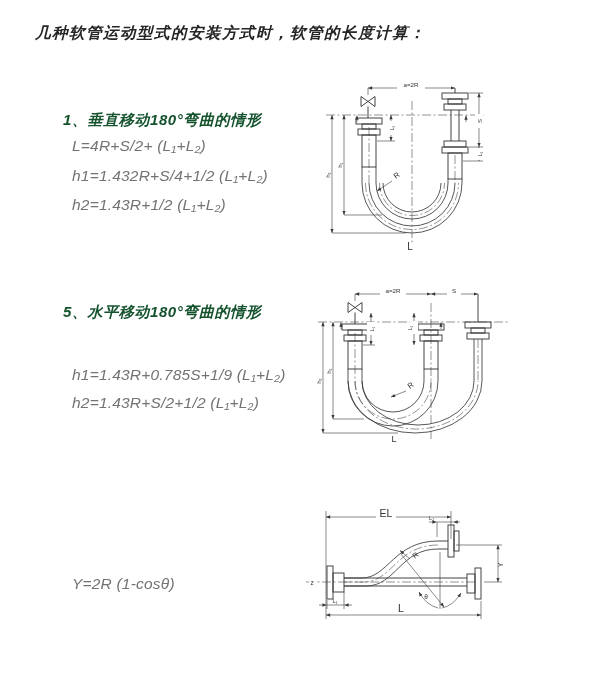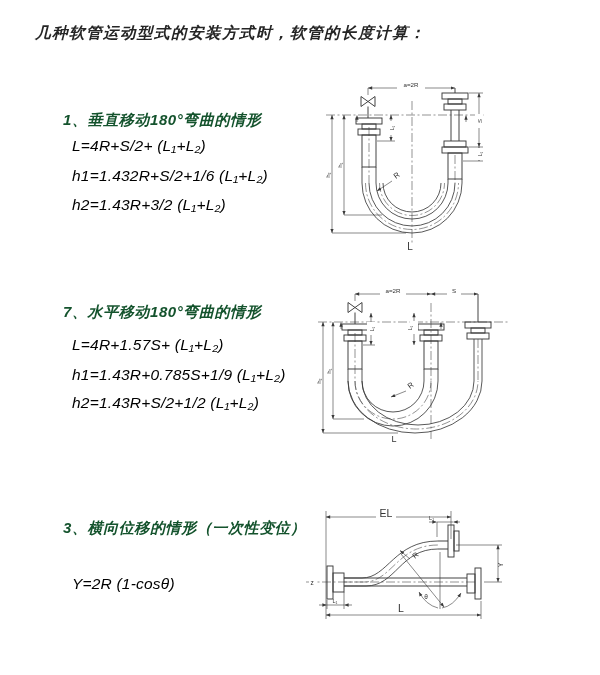--- a/index.html
+++ b/index.html
@@ -3,47 +3,45 @@
 <meta charset="utf-8">
 <style>
   html,body{margin:0;padding:0;background:#ffffff;}
   .page{
     position:relative;width:600px;height:675px;background:#ffffff;overflow:hidden;
     font-family:"Liberation Sans","DejaVu Sans",sans-serif;color:#262626;
   }
   .t{position:absolute;white-space:nowrap;font-style:italic;}
   .title{left:35px;top:23px;font-size:15.5px;font-weight:700;letter-spacing:1.5px;color:#252525;}
   .heading{left:47px;font-size:15px;font-weight:700;letter-spacing:0.6px;color:#14532d;margin-left:16px;}
-  .formula{left:72px;font-size:15.5px;font-weight:400;letter-spacing:0.2px;color:#000000;}
+  .formula{left:72px;font-size:15.5px;font-weight:400;letter-spacing:0.2px;color:#737373;}
   .diagram{position:absolute;}
   .diagram svg{display:block;width:100%;height:100%;}
   svg text{font-family:"Liberation Sans","DejaVu Sans",sans-serif;fill:#333;}
   .hw{stroke:#3a3a3a;stroke-width:0.95;fill:none;}
   .hose{stroke:#3a3a3a;stroke-width:0.85;fill:none;}
   .cl{stroke:#4a4a4a;stroke-width:0.6;fill:none;stroke-dasharray:9 2.5 2 2.5;}
   .dim{stroke:#3a3a3a;stroke-width:0.6;fill:none;}
 </style>
 </head>
 <body>
 
 <div class="page">
 
   <div class="title t">几种软管运动型式的安装方式时，软管的长度计算：</div>
 
   <div class="heading t" style="top:111px">1、垂直移动180°弯曲的情形</div>
   <div class="formula t" style="top:137px">L=4R+S/2+ (L₁+L₂)</div>
-  <div class="formula t" style="top:167px">h1=1.432R+S/2+1/6 (L₁+L₂)</div>
-  <div class="formula t" style="top:196px">h2=1.43R+3/2 (L₁+L₂)</div>
-
-  <div class="heading t" style="top:303px">7、水平移动180°弯曲的情形</div>
-  <div class="formula t" style="top:336px">L=4R+1.57S+ (L₁+L₂)</div>
+  <div class="formula t" style="top:167px">h1=1.432R+S/4+1/2 (L₁+L₂)</div>
+  <div class="formula t" style="top:196px">h2=1.43R+1/2 (L₁+L₂)</div>
+
+  <div class="heading t" style="top:303px">5、水平移动180°弯曲的情形</div>
   <div class="formula t" style="top:366px">h1=1.43R+0.785S+1/9 (L₁+L₂)</div>
   <div class="formula t" style="top:394px">h2=1.43R+S/2+1/2 (L₁+L₂)</div>
 
-  <div class="heading t" style="top:519px">3、横向位移的情形（一次性变位）</div>
   <div class="formula t" style="top:575px">Y=2R (1-cosθ)</div>
 
   <div class="diagram" style="left:312px;top:75px;width:288px;height:184px">
     <svg viewBox="0 0 288 184">
       <defs>
         <marker id="ar1" viewBox="0 0 8 8" refX="7.5" refY="4" markerWidth="8" markerHeight="8" orient="auto-start-reverse">
           <path d="M0.5,1.2 L7.5,4 L0.5,6.8 Z" fill="#3a3a3a"></path>
         </marker>
         <pattern id="hb1" width="3.5" height="3.5" patternUnits="userSpaceOnUse">
           <path d="M0,3.5 L3.5,0 M0,0 L3.5,3.5" stroke="#6a6a6a" stroke-width="0.5"></path>

